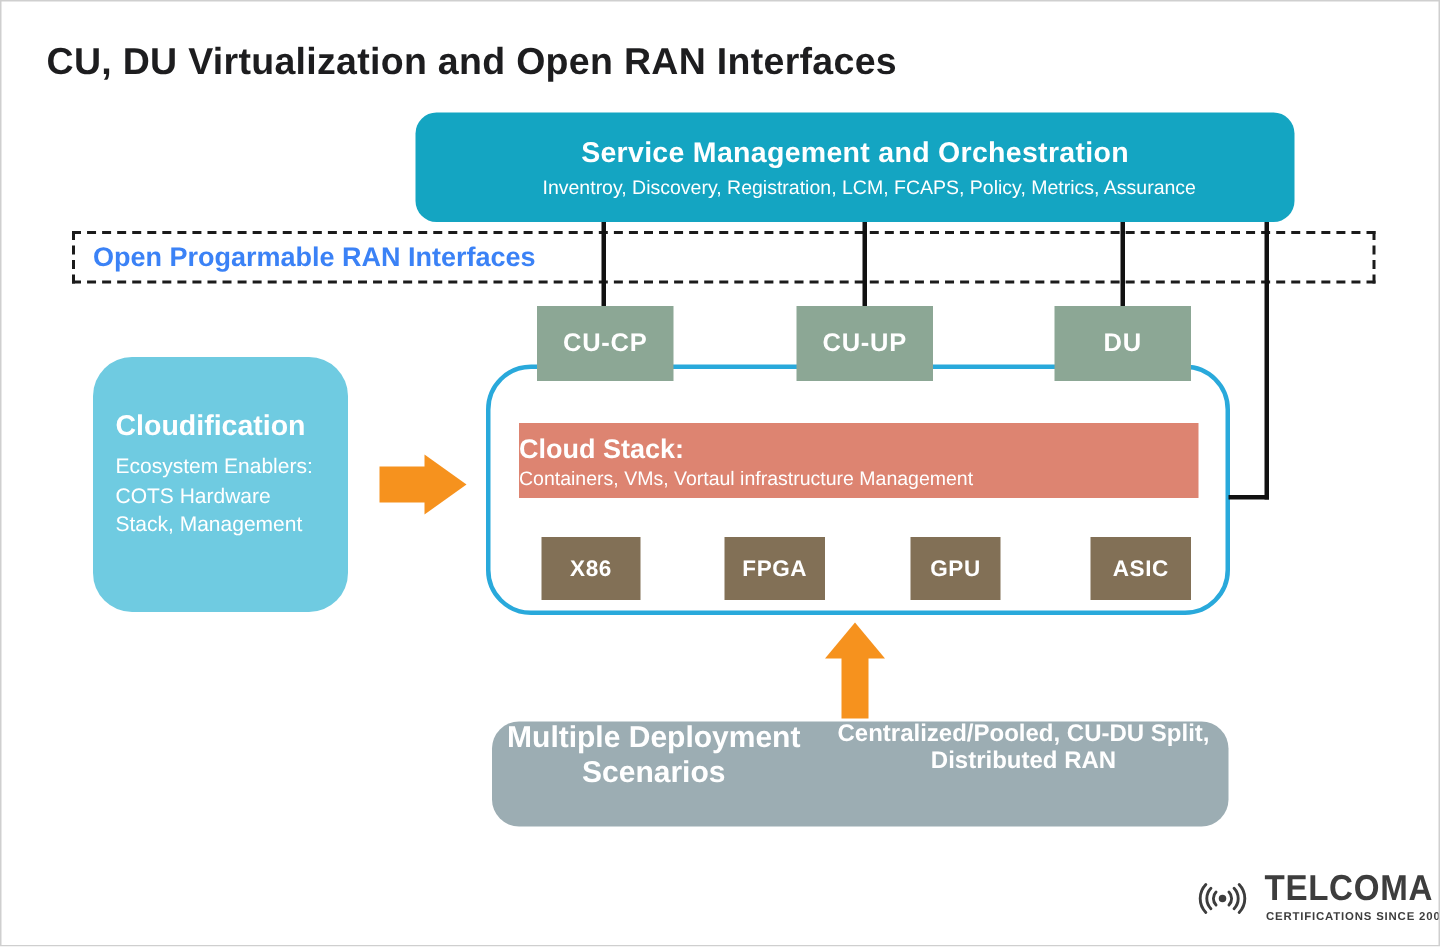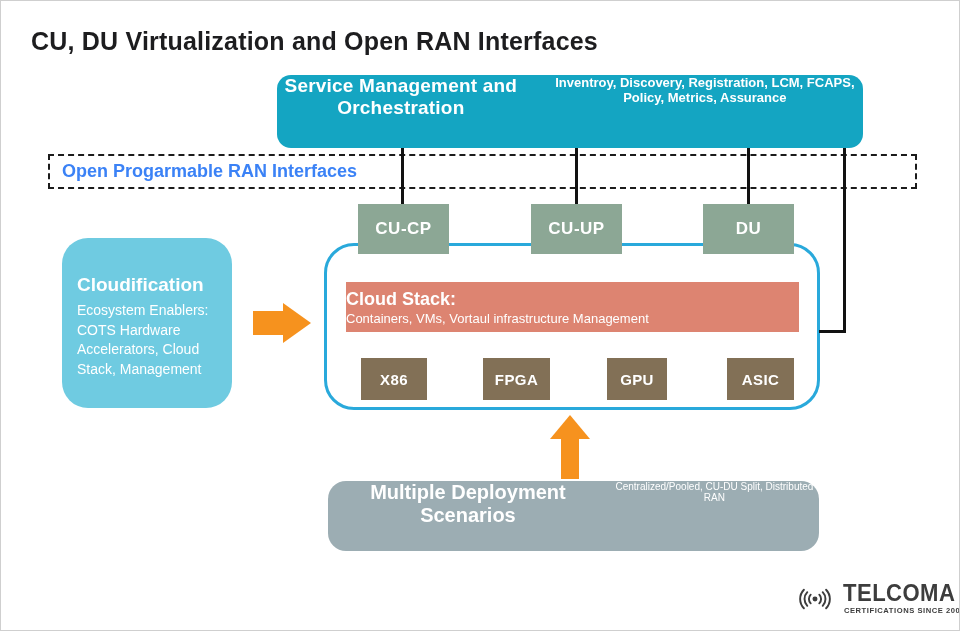--- a/index.html
+++ b/index.html
@@ -11,25 +11,25 @@
   }
   
   .page-title {
     position:absolute; left:30px; top:26px;
     font-size:25px; font-weight:700; color:#1d1d1f; letter-spacing:0.2px;
   }
   
   .smo {
     position:absolute; left:276px; top:74px; width:586px; height:73px;
     background:#14a5c2; border-radius:14px; color:#fff; text-align:center;
-    display:flex; flex-direction:row; justify-content:center; gap:3px;
+    display:flex; flex-direction:column; justify-content:center; gap:3px;
     z-index:3;
   }
   .smo-title { font-size:19px; font-weight:700; letter-spacing:0.2px; }
-  .smo-sub   { font-size:13px; font-weight:700;padding-left:19px; }
+  .smo-sub   { font-size:13px; font-weight:400;padding-left:19px; }
   
   .cline { position:absolute; background:#111; z-index:2; }
   .v1 { left:400px; top:147px; width:3px; height:58px; }
   .v2 { left:574px; top:147px; width:3px; height:58px; }
   .v3 { left:746px; top:147px; width:3px; height:58px; }
   .v4 { left:842px; top:147px; width:3px; height:185px; }
   .h4 { left:818px; top:329px; width:27px; height:3px; }
   
   .dashed-band {
     position:absolute; left:47px; top:153px; width:869px; height:35px;
@@ -101,21 +101,21 @@
   .arrow-up .shaft {
     position:absolute; left:11px; top:22px; width:18px; height:42px; background:#f6921e;
   }
   
   .deployment {
     position:absolute; left:327px; top:480px; width:491px; height:70px;
     background:#9cadb3; border-radius:18px; color:#fff; text-align:center;
     display:flex; flex-direction:row; justify-content:center; gap:2px; z-index:2;
   }
   .deployment-title { font-size:20px; font-weight:700; }
-  .deployment-sub   { font-size:10px; font-weight:400; }
+  .deployment-sub   { font-size:16px; font-weight:700; }
   
   .logo {
     position:absolute; left:788px; top:580px; display:flex; align-items:flex-start;
     color:#3d3d3d; z-index:2;
   }
   .logo-icon { width:52px; height:34px; margin-top:1px; }
   .logo-textcol { display:flex; flex-direction:column; align-items:flex-end; margin-left:2px; }
   .logo-name {
     font-size:24px; font-weight:800; letter-spacing:0.5px; line-height:24px;
     transform:scaleX(0.92); transform-origin:left;
@@ -157,21 +157,20 @@
 
   <div class="chip chip-x86">X86</div>
   <div class="chip chip-fpga">FPGA</div>
   <div class="chip chip-gpu">GPU</div>
   <div class="chip chip-asic">ASIC</div>
 
   <div class="cloudification">
     <div class="cloudification-title">Cloudification</div>
     <div class="cloudification-line">Ecosystem Enablers:</div>
     <div class="cloudification-line">COTS Hardware</div>
-    <div class="cloudification-line">Accelerators, Cloud</div>
     <div class="cloudification-line">Stack, Management</div>
   </div>
 
   <div class="arrow-right">
     <div class="shaft"></div>
     <div class="head"></div>
   </div>
 
   <div class="arrow-up">
     <div class="head"></div>

